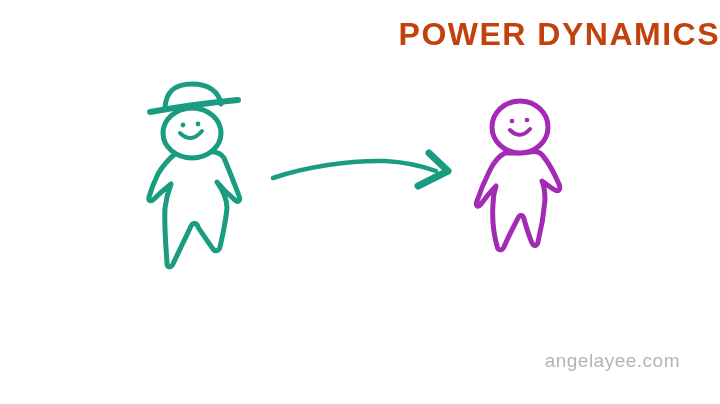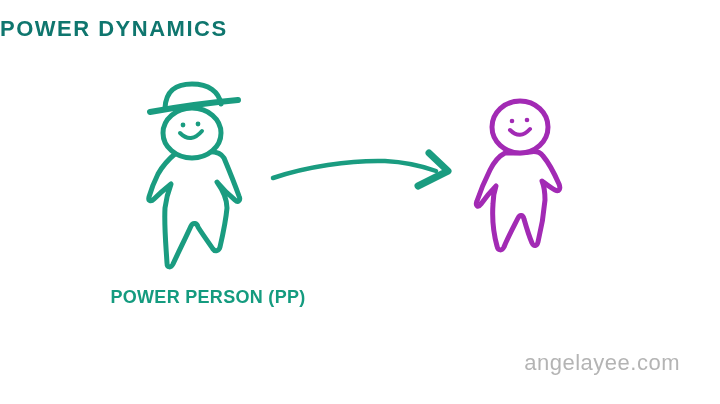--- a/index.html
+++ b/index.html
@@ -1,33 +1,33 @@
 <!DOCTYPE html>
 <html><head>
 <meta charset="utf-8">
 <style>
   html,body{margin:0;padding:0;background:#ffffff;}
   .canvas{
     position:relative;width:720px;height:404px;background:#ffffff;
     overflow:hidden;font-family:"Liberation Sans",sans-serif;
   }
   .title{
-    position:absolute;left:0;right:0;top:16px;text-align:left;
-    font-size:22px;font-weight:800;letter-spacing:1.5px;color:#0f766e;
+    position:absolute;left:0;right:0;top:16px;text-align:right;
+    font-size:32px;font-weight:800;letter-spacing:1.5px;color:#c2410c;
   }
   .diagram-svg{position:absolute;left:0;top:0;width:720px;height:404px;}
   .label{
     position:absolute;top:287px;transform:translateX(-50%);
     font-size:18px;font-weight:700;letter-spacing:0.3px;white-space:nowrap;
   }
   .label-green{left:208px;color:#149B7F;}
   .label-purple{left:528px;color:#A22AB4;}
   .watermark{
     position:absolute;top:350px;right:40px;
-    font-size:22px;font-weight:400;letter-spacing:0.5px;color:#B4B4B4;
+    font-size:19px;font-weight:400;letter-spacing:0.5px;color:#B4B4B4;
   }
 </style>
 </head>
 <body>
 
 <div class="canvas">
 
   <div class="title">POWER DYNAMICS</div>
 
   <svg class="diagram-svg" viewBox="0 0 720 404" xmlns="http://www.w3.org/2000/svg">
@@ -87,18 +87,17 @@
         C 555,175 549,163 543,156
         C 540,152 535,151 530,152
         C 522,153 513,153 505,153 Z"></path>
       <ellipse cx="520" cy="127" rx="28" ry="26" fill="#ffffff"></ellipse>
       <circle cx="512" cy="121" r="2.3" stroke="none" fill="#A22AB4"></circle>
       <circle cx="527" cy="120" r="2.3" stroke="none" fill="#A22AB4"></circle>
       <path stroke-width="4" d="M 510,130 Q 520,140 530,129"></path>
     </g>
   </svg>
 
-  <div class="label label-green">POWER PERSON (PP)</div>
 
 
   <div class="watermark">angelayee.com</div>
 
 </div>
 
 </body></html>

